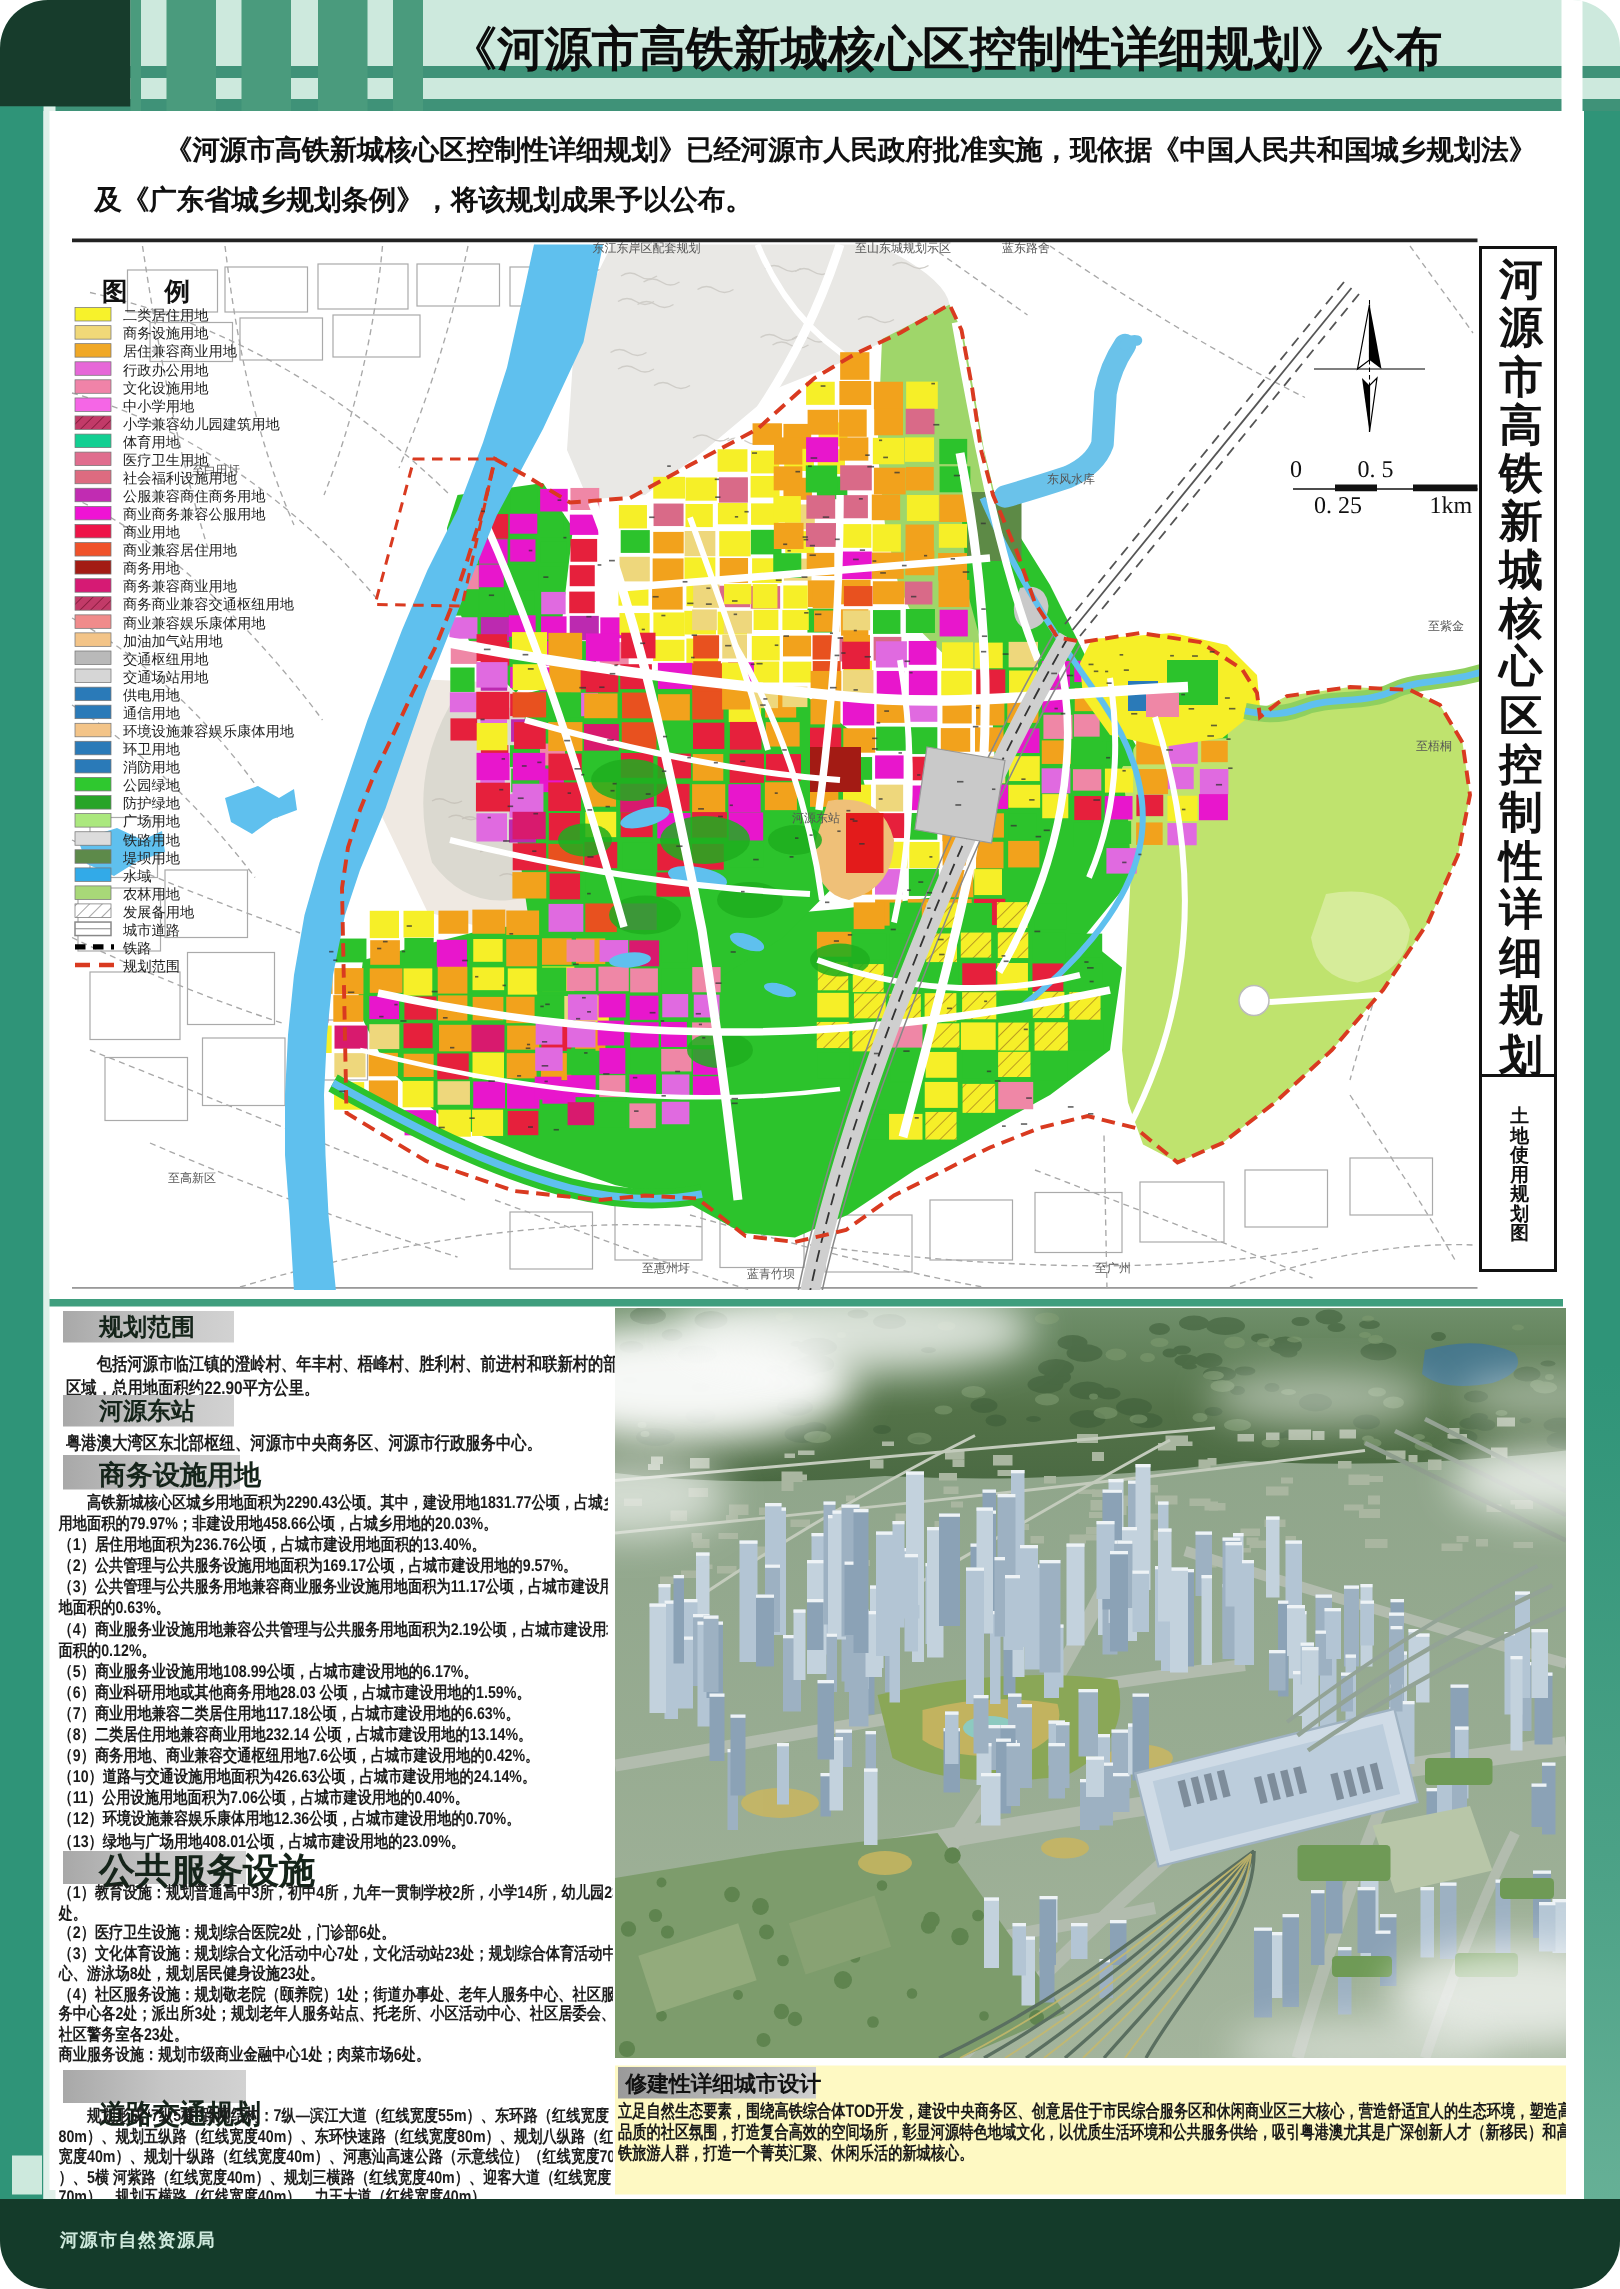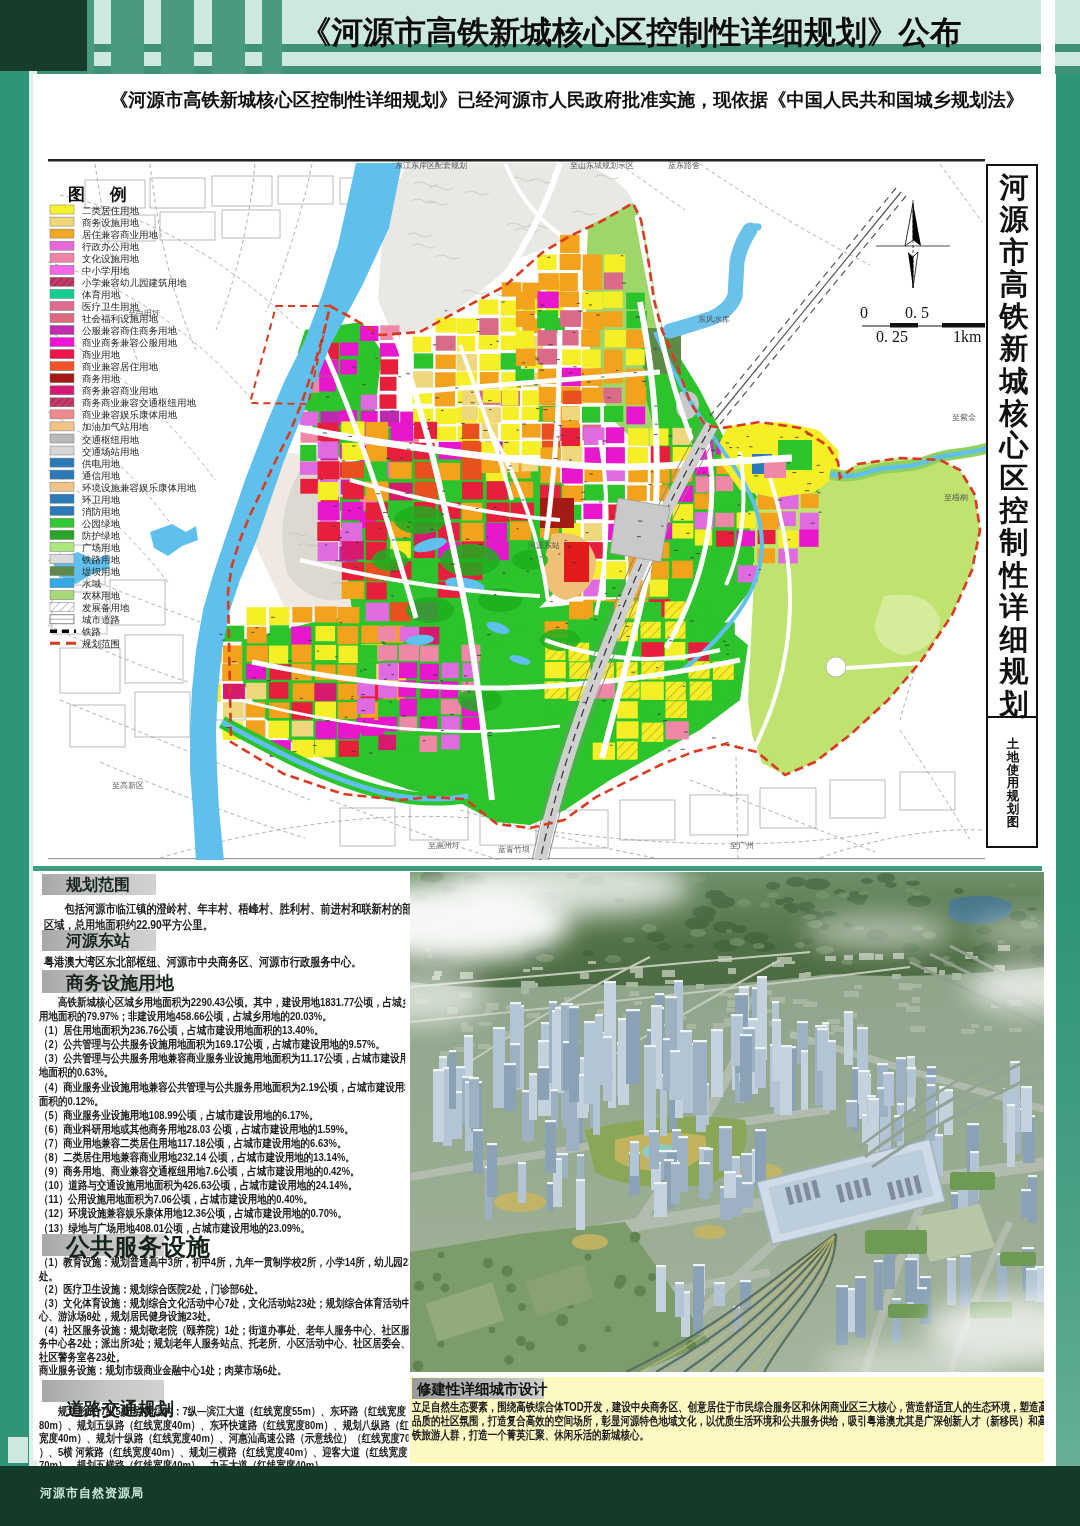--- a/index.html
+++ b/index.html
@@ -1,17 +1,17 @@
 <!DOCTYPE html>
 <html><head>
 <meta charset="utf-8">
 <style>
   html,body{margin:0;padding:0;}
   body{width:1080px;height:1526px;font-family:"Liberation Sans",sans-serif;}
-  #page{position:relative;width:1080px;height:1526px;background:#ffffff;overflow:hidden;}
+  #page{position:relative;width:1080px;height:1526px;background:#ffffff;overflow:hidden;border-radius:32px;}
   .abs{position:absolute;}
 </style>
 </head>
 <body>
 <div id="page">
 
   <div class="abs" style="left:0;top:0;width:1080px;height:74px;background:#cde9dd;"></div>
 
   <div class="abs" style="left:0;top:44px;width:1080px;height:8px;background:#3f9278;"></div>
 
@@ -35,20 +35,21 @@
 
   <div class="abs" style="left:8px;top:1437px;width:20px;height:26px;background:#cde9dd;"></div>
 
   <div class="abs" style="left:1045px;top:74px;width:11px;height:1392px;background:#ffffff;"></div>
   <div class="abs" style="left:1056px;top:74px;width:24px;height:1392px;background:linear-gradient(180deg,#2f9478 0 60%,#4da287 85%,#66b096);"></div>
 
   <div class="abs" style="left:33px;top:74px;width:1012px;height:82px;background:#ffffff;"></div>
 
   <div class="abs" style="left:110px;top:87px;width:930px;font-size:18.3px;font-weight:bold;color:#101010;white-space:nowrap;">《河源市高铁新城核心区控制性详细规划》已经河源市人民政府批准实施，现依据《中国人民共和国城乡规划法》</div>
 
+  <div class="abs" style="left:63px;top:120px;width:930px;font-size:18.3px;font-weight:bold;color:#101010;white-space:nowrap;">及《广东省城乡规划条例》，将该规划成果予以公布。</div>
 
   <div class="abs" style="left:33px;top:156px;width:1012px;height:706px;background:#ffffff;">
     <svg width="1012" height="706" viewBox="33 156 1012 706">
         <defs>
 <pattern id="hy" width="7" height="7" patternTransform="rotate(45)" patternUnits="userSpaceOnUse">
             <rect width="7" height="7" fill="#f6ef28"></rect>
             <line x1="0" y1="0" x2="0" y2="7" stroke="#b99a20" stroke-width="1.3"></line>
           </pattern>
 <pattern id="hleg" width="6" height="6" patternTransform="rotate(45)" patternUnits="userSpaceOnUse">
             <rect width="6" height="6" fill="#fff"></rect>

